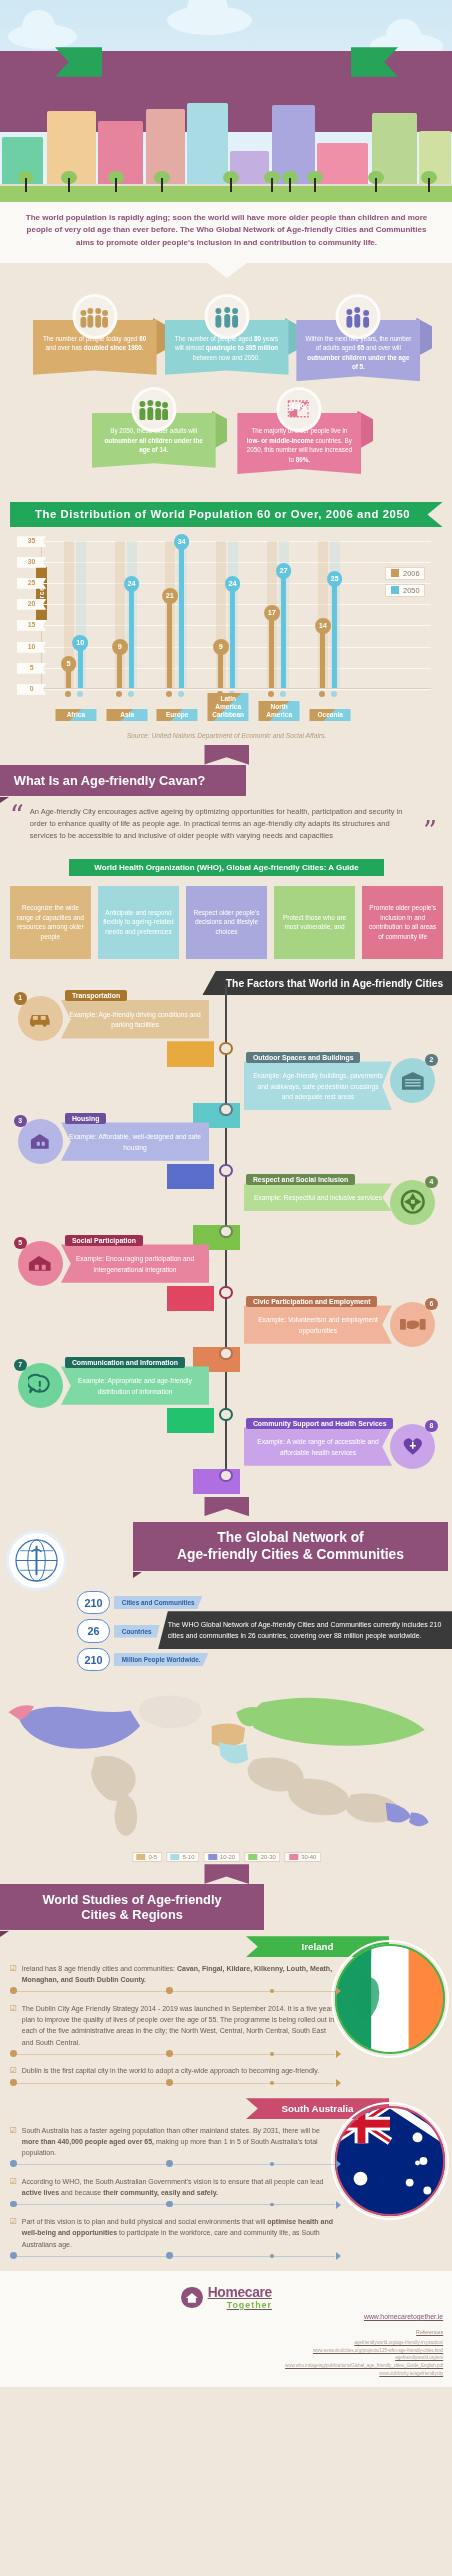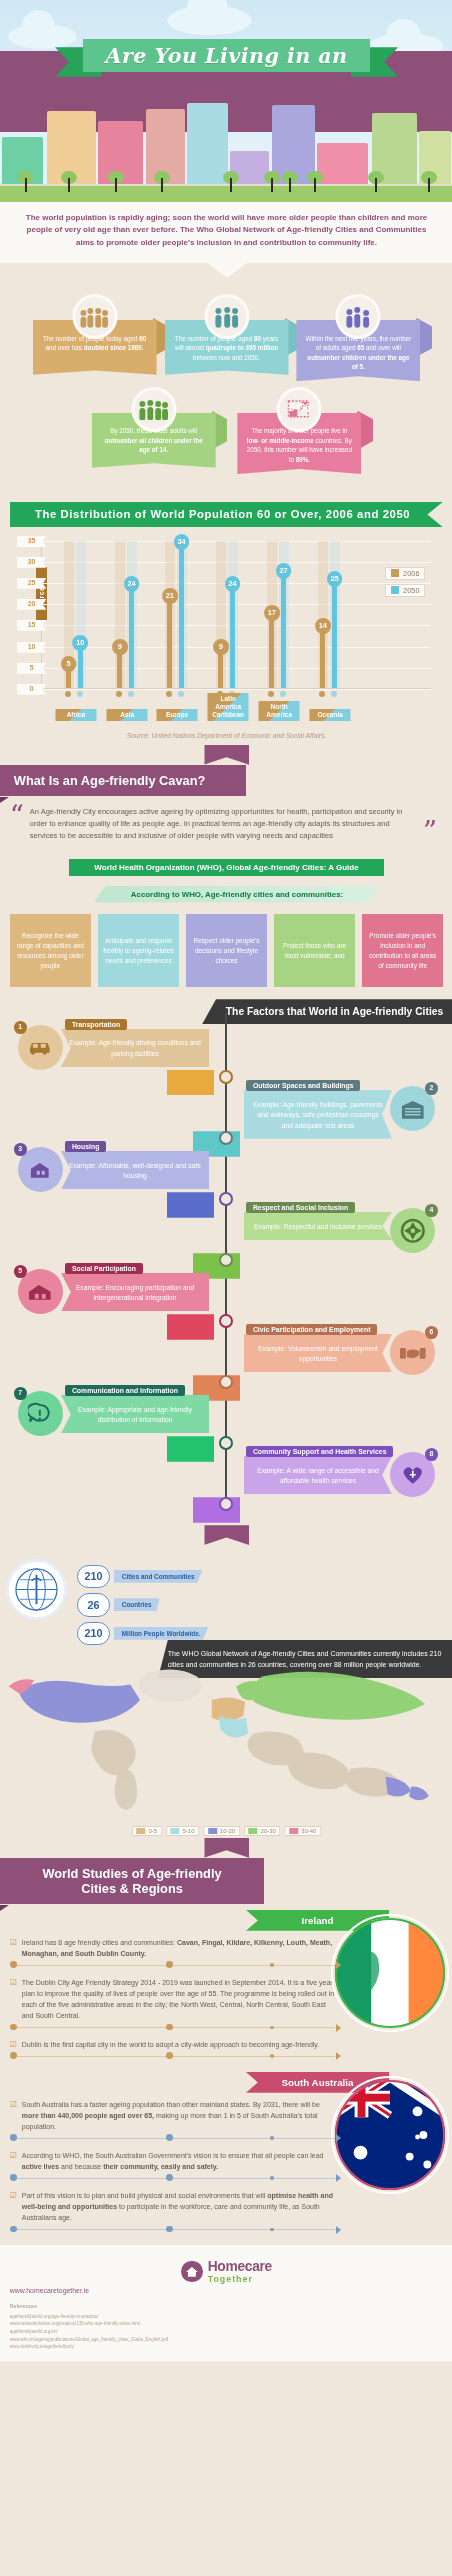--- a/index.html
+++ b/index.html
@@ -288,21 +288,21 @@
     position:relative; margin-left: 246px; width: 143px; color:#fff; font-weight:bold;
     font-size: 9.8px; text-align:center; padding: 4.9px 9.8px;
     clip-path: polygon(0 0, 100% 0, 100% 100%, 0 100%, 11.8px 50%);
   }
   .flagcircle {
     position:absolute; right: 3.9px; width: 118px; height: 118px; border-radius:50%;
     overflow:hidden; border: 2px solid #fff;
   }
 
   
-  .footer { background:#fbf9f6; padding: 13.8px 9.8px 9.8px; text-align:left; }
+  .footer { background:#fbf9f6; padding: 13.8px 9.8px 9.8px; text-align:right;text-decoration:underline; }
   .logo-line { display:flex; align-items:center; justify-content:center; gap:4.9px; }
   .logo-mark { width:21.7px;height:21.7px;border-radius:50%; background:#8e4f78; display:flex;
     align-items:center;justify-content:center; }
   .logo-text { font-size: 13.8px; font-weight:bold; color:#8e4f78; letter-spacing:-0.3px; }
   .logo-text small { display:block; font-size:8.9px; color:#7ab648; font-weight:bold; letter-spacing:1px;}
   .site { font-size: 6.9px; color:#8e4f78; margin-top:3px; }
   .refs { margin-top: 7.9px; font-size: 4.5px; color:#b3a characters; }
   .refs { margin-top: 7.9px; font-size: 4.5px; color:#b3a291; line-height: 1.7; }
   .refs .rt { font-size: 5.3px; color:#9c8a78; margin-bottom: 2px; }
 </style>
@@ -313,23 +313,20 @@
 
   <div class="hero">
     <div class="cloud c1"></div>
     <div class="cloud c2"></div>
     <div class="cloud c3"></div>
     <div class="band"></div>
 
     <div class="ribbon-wrap">
       <div class="ribbon-tail left"></div>
       <div class="ribbon-tail right"></div>
-      <div class="ribbon">
-        <span>Are You Living in an</span>
-      </div>
     </div>
 
     <div class="city">
       <div class="bldg" style="left:2px;width:41px;height:51px;background:#6ecfa4;"></div>
       <div class="bldg" style="left:47px;width:49px;height:77px;background:#f0cd96;"></div>
       <div class="bldg" style="left:98px;width:45px;height:67px;background:#e5849c;"></div>
       <div class="bldg" style="left:146px;width:39px;height:79px;background:#e3aba4;"></div>
       <div class="bldg" style="left:187px;width:41px;height:85px;background:#a9dbe4;"></div>
       <div class="bldg" style="left:230px;width:39px;height:37px;background:#c3b0e0;"></div>
       <div class="bldg" style="left:272px;width:43px;height:83px;background:#a9a7dd;"></div>
@@ -586,21 +583,20 @@
 
   <div class="notch"></div>
   <div class="purple-head">What Is an Age-friendly Cavan?</div>
   <div class="quote">
     <div class="qmark">“</div>
     <p>An Age-friendly City encourages active ageing by optimizing opportunities for health, participation and security in order to enhance quality of life as people age. In practical terms an age-friendly city adapts its structures and services to be accessible to and inclusive of older people with varying needs and capacities</p>
     <div class="qmark" style="align-self:flex-end">”</div>
   </div>
 
   <div class="who-bar">World Health Organization (WHO), Global Age-friendly Cities: A Guide</div>
-  <div class="who-sub">According to WHO, Age-friendly cities and communities:</div>
   <div class="who-cards" id="who-cards">
       <div class="who-card wc1" style="background:#dcb77e">Recognize the wide range of capacities and resources among older people</div>
       <div class="who-card wc2" style="background:#9fd9dd">Anticipate and respond flexibly to ageing-related needs and preferences</div>
       <div class="who-card wc3" style="background:#a9a9dd">Respect older people's decisions and lifestyle choices</div>
       <div class="who-card wc4" style="background:#a7d483">Protect those who are most vulnerable; and</div>
       <div class="who-card wc5" style="background:#e0758f">Promote older people's inclusion in and contribution to all areas of community life</div>
     </div>
 
   <div class="factors" id="factors" style="height: 526px;">
     <div class="dark-head">The Factors that World in Age-friendly Cities</div>
@@ -715,20 +711,24 @@
         </div>
         <div class="chip" style="left:246px;background:#7c4fbe">Community Support and Health Services</div>
         <div class="f-body" style="background:#c9a4e8">Example: A wide range of accessible and affordable health services</div>
         <div class="f-step" style="left:193px;top:51px;background:#b06fe0;clip-path:polygon(0 0,100% 0,100% 100%,0 100%);"></div>
       </div>
       <div class="fnode" style="top: 498px; border-color: rgb(124, 79, 190);"></div>
     </div>
 
   <div class="notch"></div>
   <div class="net">
+    <div class="purple-head center" style="margin-left:133px;width:315px;font-size:13.8px;">
+      <div>The Global Network of</div>
+      <div>Age-friendly Cities &amp; Communities</div>
+    </div>
 
     <div class="who-logo">
       <svg width="45" height="45" viewBox="0 0 46 46" aria-hidden="true">
         <circle cx="23" cy="23" r="21" fill="none" stroke="#2f6fb5" stroke-width="1.2"></circle>
         <ellipse cx="23" cy="23" rx="9" ry="21" fill="none" stroke="#2f6fb5" stroke-width="1"></ellipse>
         <line x1="2" y1="23" x2="44" y2="23" stroke="#2f6fb5" stroke-width="1"></line>
         <line x1="6" y1="13" x2="40" y2="13" stroke="#2f6fb5" stroke-width=".8"></line>
         <line x1="6" y1="33" x2="40" y2="33" stroke="#2f6fb5" stroke-width=".8"></line>
         <path d="M23 8 L23 38" stroke="#2f6fb5" stroke-width="2"></path>
         <path d="M18 14 q5 -5 10 0" fill="none" stroke="#2f6fb5" stroke-width="1.6"></path>

